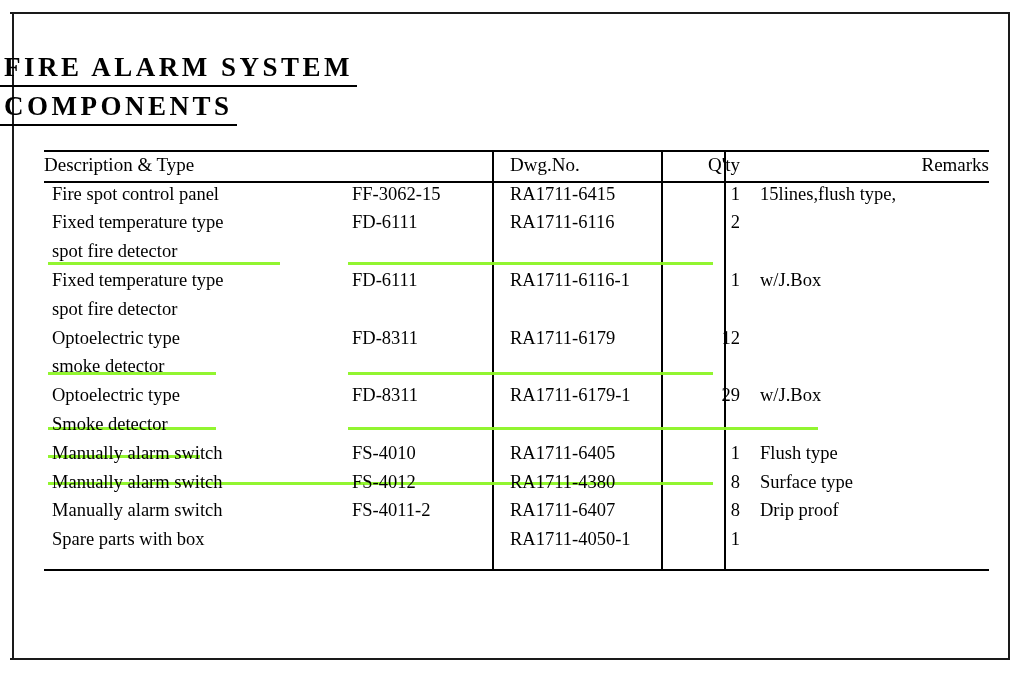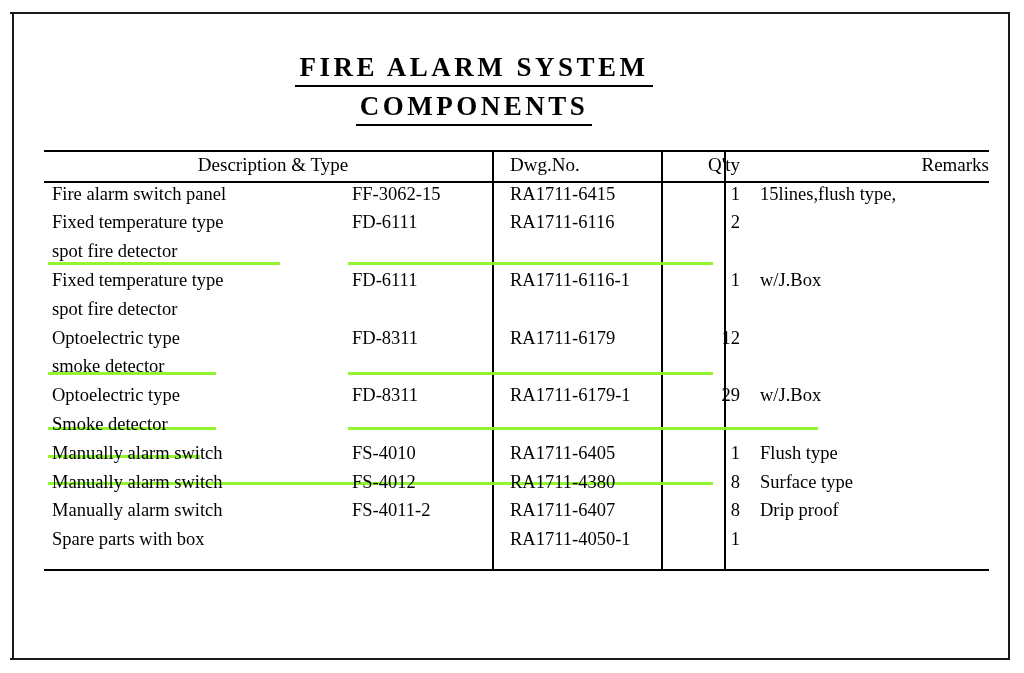--- a/index.html
+++ b/index.html
@@ -49,21 +49,21 @@
     width: 2px;
     height: 648px;
     background: #1a1a1a;
   }
 
   .title-block {
     position: absolute;
     left: 0;
     top: 52px;
     width: 948px;
-    text-align: center;
+    text-align: left;
   }
   .title-line {
     display: inline-block;
     font-size: 27px;
     letter-spacing: 3.5px;
     font-weight: bold;
     font-family: "Liberation Serif", serif;
     border-bottom: 2px solid #000;
     padding: 0 4px 2px 4px;
     line-height: 1.15;
@@ -83,21 +83,21 @@
     width: 945px;
     font-size: 18.5px;
     font-family: "Liberation Serif", serif;
   }
   table.comp th, table.comp td {
     padding: 1px 0 1px 0;
     vertical-align: top;
     line-height: 1.45;
   }
   .hdr th {
-    text-align: center;
+    text-align: left;
     font-weight: normal;
     font-size: 19px;
     padding-bottom: 4px;
   }
   .rule-top {
     position: absolute;
     left: 44px;
     top: 150px;
     width: 945px;
     height: 2px;
@@ -184,21 +184,21 @@
         <tr class="hdr">
           <th colspan="2">Description &amp; Type</th>
           <th class="cell-dwg" style="text-align:left">Dwg.No.</th>
           <th class="cell-qty" style="text-align:right">Q'ty</th>
           <th class="cell-rem" style="text-align:right">Remarks</th>
         </tr>
       </thead>
       <tbody>
 
         <tr>
-          <td class="cell-desc">Fire alarm switch panel</td>
+          <td class="cell-desc">Fire spot control panel</td>
           <td class="cell-type">FF-3062-15</td>
           <td class="cell-dwg">RA1711-6415</td>
           <td class="cell-qty">1</td>
           <td class="cell-rem">15lines,flush type,</td>
         </tr>
 
         <tr>
           <td class="cell-desc">Fixed temperature type</td>
           <td class="cell-type">FD-6111</td>
           <td class="cell-dwg">RA1711-6116</td>

